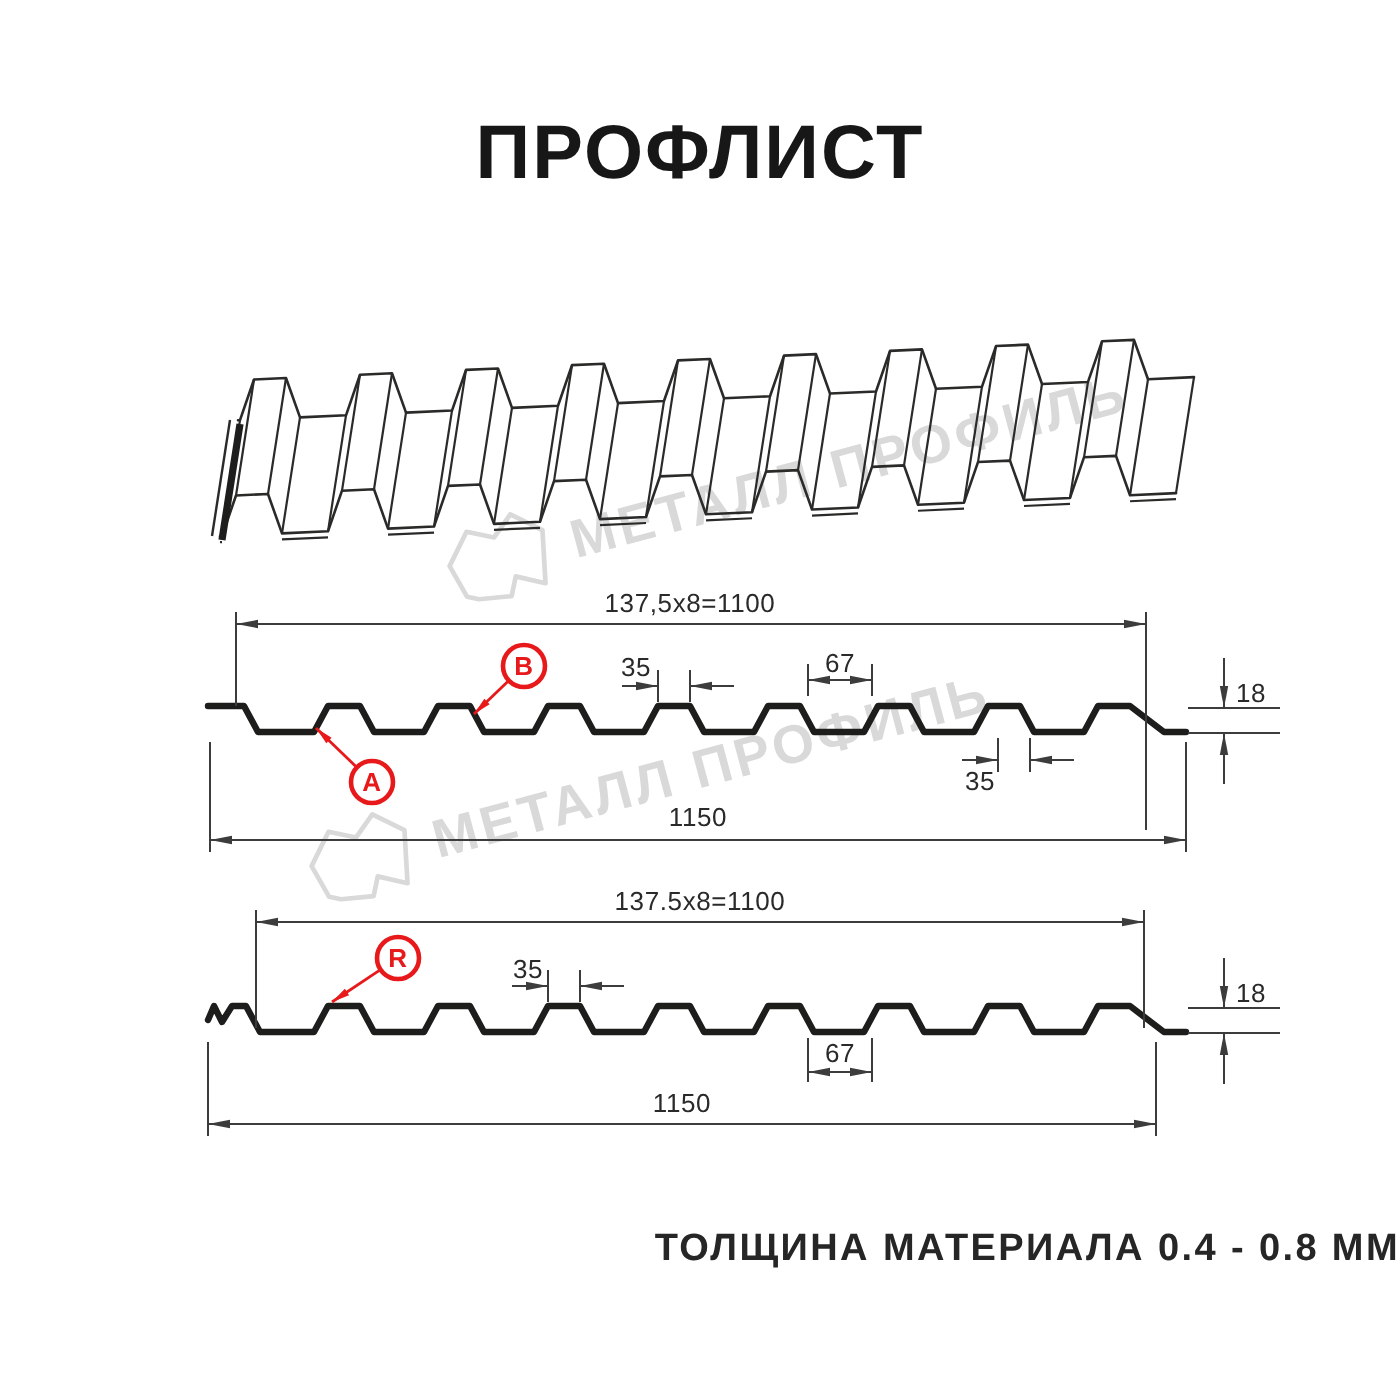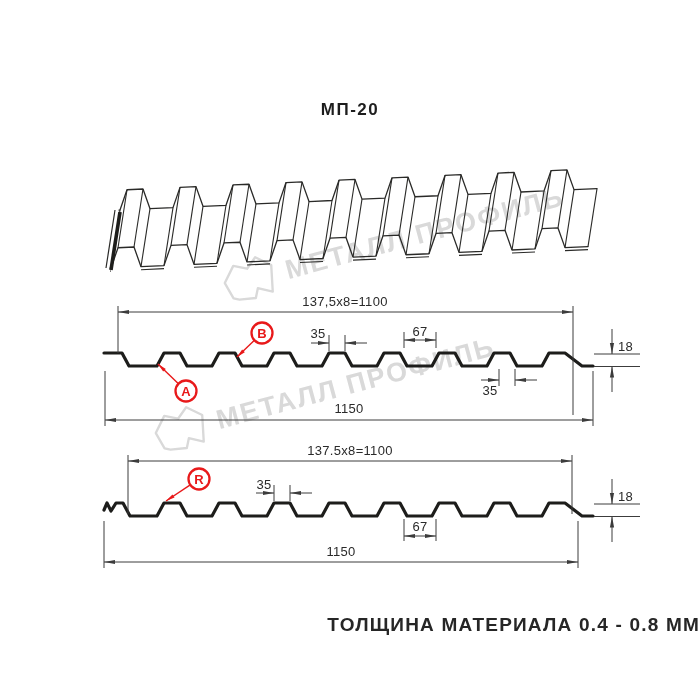--- a/index.html
+++ b/index.html
@@ -26,21 +26,21 @@
   .wm-text{font-size:27px;font-weight:800;letter-spacing:2px;white-space:nowrap;}
   #wm1{left:224px;top:262px;}
   #wm2{left:155px;top:412px;}
   #art{position:absolute;left:0;top:0;z-index:2;}
 </style>
 </head>
 <body>
 
 <div class="sheet">
 
-  <div class="subtitle">МП-20</div>
+  <div class="title">ПРОФЛИСТ</div>
 
   <div class="wm" id="wm1">
     <svg class="wm-logo" width="54" height="50" viewBox="0 0 60 52">
       <path d="M7 41 L2 22 L16 6 L30 13 L42 3 L57 16 L51 45 L36 37 L31 47 L13 44 Z" fill="none" stroke="#d9d9d9" stroke-width="2.6" stroke-linejoin="round"></path>
     </svg>
     <span class="wm-text">МЕТАЛЛ ПРОФИЛЬ</span>
   </div>
 
   <div class="wm" id="wm2">
     <svg class="wm-logo" width="54" height="50" viewBox="0 0 60 52">

